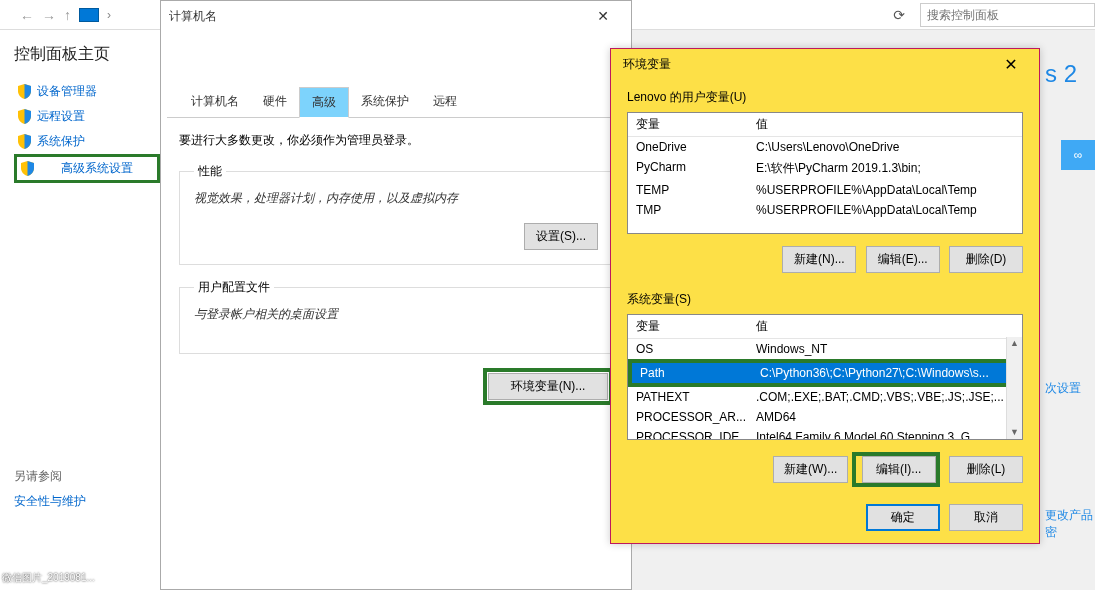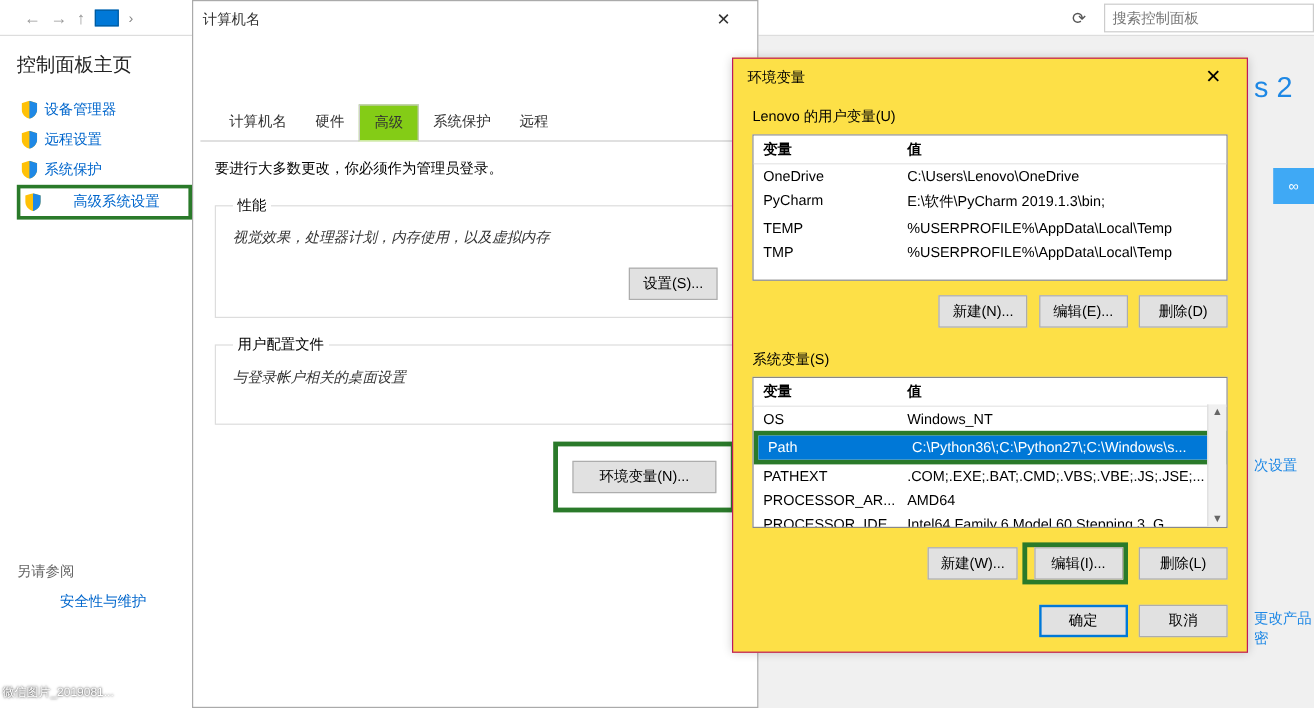--- a/index.html
+++ b/index.html
@@ -15,62 +15,62 @@
 
 .sidebar-bg { position: absolute; left: 0; top: 30px; width: 160px; bottom: 0; background: #fff; padding: 14px 0 0 14px; }
 .sidebar-title { color: #222; margin-bottom: 14px; font-size: 16px; }
 .sidebar-item { display: flex; align-items: center; gap: 6px; padding: 4px 4px; color: #0066cc; cursor: pointer; }
 .shield { width: 13px; height: 15px; display: inline-block; position: relative; }
 .shield svg { width: 13px; height: 15px; }
 .sidebar-highlight { border: 3px solid #2a7a2a; padding: 1px 2px; }
 
 .see-also { position: absolute; left: 14px; bottom: 80px; }
 .see-also-title { color: #666; margin-bottom: 8px; }
-.see-also-link { color: #0066cc; margin-left: 36px; }
+.see-also-link { color: #0066cc; }
 
 
 .left-edge { position: absolute; left: 0; top: 30px; width: 14px; height: 560px; background: linear-gradient(#7aa 0%, #fff 30%, #5a8 100%); z-index: 0; }
 .desk-icon-label { position: absolute; left: 2px; bottom: 6px; color: #fff; font-size: 10px; text-shadow: 0 0 2px #000; line-height: 1.2; z-index:1;}
 
 
 .bg-right { position: absolute; right: 0; top: 60px; width: 50px; color: #1e88e5; font-size: 24px; z-index: 0;}
 .bg-right2 { position: absolute; right: 0; top: 380px; width: 50px; color: #1e88e5; z-index: 0;}
 .bg-right-badge { position: absolute; right: 0; top: 140px; width: 34px; height: 30px; background: #3fa9f5; color: #fff; display:flex; align-items:center; justify-content:center; z-index:0;}
 
 
 .sysprop { position: absolute; left: 160px; top: 0; width: 472px; height: 590px; background: #fff; border: 1px solid #aaa; z-index: 5; }
 .sysprop .titlebar { height: 30px; display: flex; align-items: center; padding: 0 8px; }
 .sysprop .titlebar .title { flex: 1; color: #333; }
 .sysprop .titlebar .close { width: 40px; text-align: center; color: #333; font-size: 14px; cursor: pointer;}
 .sysprop .tabs { display: flex; padding: 8px 12px 0 12px; border-bottom: 1px solid #ccc; margin: 0 6px;}
 .sysprop .tab { padding: 6px 12px; color: #333; cursor: pointer; margin-top: 48px; }
-.sysprop .tab.active { border: 1px solid #ccc; border-bottom: 1px solid #fff; margin-bottom: -1px; background: #84cc16; }
+.sysprop .tab.active { border: 1px solid #ccc; border-bottom: 1px solid #fff; margin-bottom: -1px; background: #7dd3fc; }
 .sysprop .body { padding: 14px 18px; }
 .sysprop .hint { margin-bottom: 14px; }
 .sysprop fieldset { border: 1px solid #ddd; padding: 10px 14px 14px 14px; margin-bottom: 14px; }
 .sysprop legend { padding: 0 4px; }
 .sysprop .desc { color: #333; margin-bottom: 16px; font-style: italic; }
 .sysprop .btn-row { text-align: right; }
 .win-btn { display: inline-block; min-width: 74px; padding: 4px 10px; background: #e1e1e1; border: 1px solid #adadad; text-align: center; cursor: pointer; }
 .win-btn.default { border: 2px solid #0078d7; padding: 3px 9px; }
 .win-btn.disabled { color: #a0a0a0; border-color: #ccc; }
 .sysprop .envbtn-wrap { text-align: right; margin-top: 6px; }
-.sysprop .env-highlight { display: inline-block; border: 4px solid #2a7a2a; padding: 12px; }
+.sysprop .env-highlight { display: inline-block; border: 4px solid #2a7a2a; padding: 1px; }
 .sysprop .footer { position: absolute; left: 0; right: 0; bottom: 0; padding: 10px; text-align: right; background: #f0f0f0; border-top: 1px solid #ddd; }
 .sysprop .footer .win-btn { margin-left: 6px; }
 
 
 .envdlg { position: absolute; left: 610px; top: 48px; width: 430px; height: 496px; background: #fde047; border: 1px solid #be185d; z-index: 10; box-shadow: 0 0 8px rgba(0,0,0,.2);}
 .envdlg .titlebar { height: 30px; display: flex; align-items: center; padding: 0 8px 0 12px; }
 .envdlg .titlebar .title { flex: 1; }
 .envdlg .titlebar .close { width: 40px; text-align: center; font-size: 16px; cursor: pointer;}
 .envdlg .section { padding: 10px 16px 4px 16px; }
 .envdlg .section-label { margin-bottom: 6px; }
 .envdlg .listbox { border: 1px solid #888; height: 122px; overflow: hidden; position: relative; background: #fff;}
-.envdlg .list-head { display: flex; background: #fff; border-bottom: 1px solid #e5e5e5; font-weight: 700; }
+.envdlg .list-head { display: flex; background: #fff; border-bottom: 1px solid #e5e5e5; font-weight: 400; }
 .envdlg .col1 { width: 120px; padding: 3px 8px; }
 .envdlg .col2 { flex: 1; padding: 3px 8px; white-space: nowrap; overflow: hidden; text-overflow: ellipsis; }
 .envdlg .row { display: flex; }
 .envdlg .row.selected { background: #0078d7; color: #fff; }
 .envdlg .btnrow { text-align: right; padding: 8px 16px; }
 .envdlg .btnrow .win-btn { margin-left: 6px; }
 .envdlg .footer { position: absolute; left: 0; right: 0; bottom: 0; padding: 12px 16px; text-align: right; }
 .envdlg .footer .win-btn { margin-left: 6px; }
 
 .envdlg .listbox2 { border: 1px solid #888; height: 126px; overflow: hidden; position: relative; background: #fff;}

